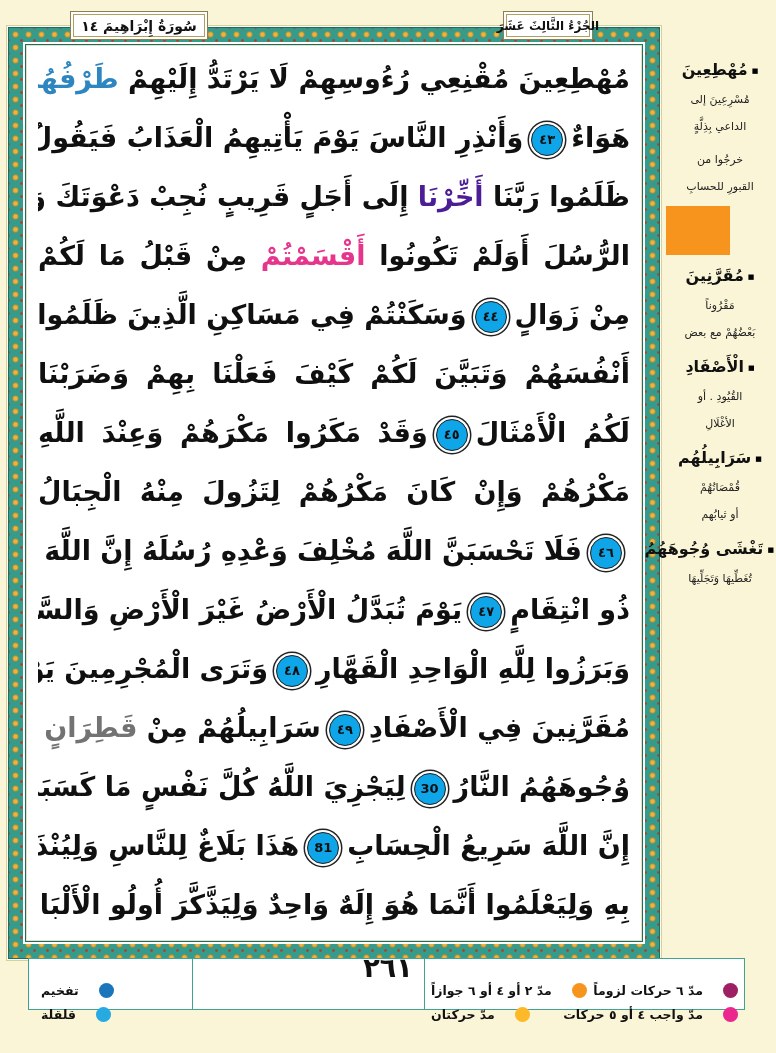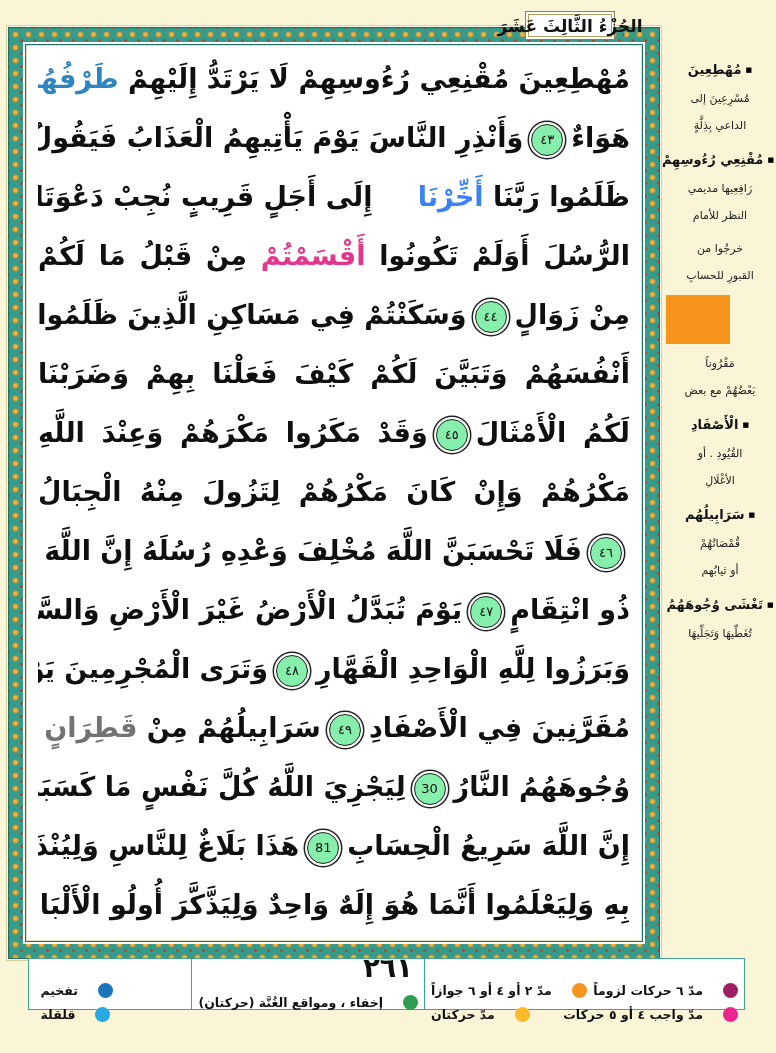--- a/index.html
+++ b/index.html
@@ -27,41 +27,41 @@
   }
   
   .hbox{
     position:absolute;top:11px;height:27px;background:#fff;z-index:5;
     border:1px solid #8a7f55;
     box-shadow:inset 0 0 0 2px #fff, inset 0 0 0 3px #b0a060;
     display:flex;align-items:center;justify-content:center;
     font-weight:bold;white-space:nowrap;
   }
   .surah-box{left:70px;width:136px;font-size:14px;}
-  .juz-box{left:525px;width:88px;font-size:17px;}
+  .juz-box{left:503px;width:88px;font-size:12px;}
   
   .qtext{position:absolute;inset:0;padding:4px 12px 0;direction:rtl;}
   .qline{
     height:59px;line-height:59px;font-size:27px;font-weight:bold;color:#101010;
     text-align:justify;text-align-last:justify;overflow:hidden;white-space:nowrap;
   }
   .qline.no-just{text-align:right;text-align-last:right;}
   .medallion{
     display:inline-flex;align-items:center;justify-content:center;
-    width:30px;height:30px;border-radius:50%;background:#86efac;
+    width:30px;height:30px;border-radius:50%;background:#0ea5e9;
     border:1.5px solid #222;box-shadow:0 0 0 2px #fff, 0 0 0 3.5px #222;
-    font-size:13px;font-weight:normal;margin:4px 8px;vertical-align:middle;line-height:normal;
+    font-size:13px;font-weight:bold;margin:4px 8px;vertical-align:middle;line-height:normal;
   }
   
   .margin-notes{
     position:absolute;right:2px;top:55px;width:108px;
     direction:rtl;text-align:center;
   }
   .note{margin-bottom:6px;}
-  .note-term{font-size:13px;font-weight:bold;line-height:30px;white-space:nowrap;}
+  .note-term{font-size:16px;font-weight:bold;line-height:30px;white-space:nowrap;}
   .note-term::before{content:"■";font-size:7px;vertical-align:2px;margin-left:4px;color:#000;}
   .note-def{font-size:11px;line-height:27px;color:#222;white-space:nowrap;}
   .orange-marker{width:64px;height:49px;margin:4px 44px 6px 0;}
   
   .legend{
     position:absolute;left:28px;top:958px;width:717px;height:52px;
     background:#fff;border:1px solid #3FA48F;display:flex;direction:rtl;
     box-sizing:border-box;
   }
   .lgroup{box-sizing:border-box;display:flex;flex-direction:column;justify-content:center;padding:2px 6px;}
@@ -81,58 +81,57 @@
 </head>
 <body>
 
 <div class="page">
 
   <div class="frame">
     <div class="frame-inner">
       <div class="qtext">
           <div class="qline"><span>مُهْطِعِينَ مُقْنِعِي رُءُوسِهِمْ لَا يَرْتَدُّ إِلَيْهِمْ </span><span style="color: rgb(46, 134, 193);">طَرْفُهُمْ</span></div>
           <div class="qline"><span>هَوَاءٌ</span><span class="medallion">٤٣</span><span>وَأَنْذِرِ النَّاسَ يَوْمَ يَأْتِيهِمُ الْعَذَابُ فَيَقُولُ الَّذِينَ</span></div>
-          <div class="qline"><span>ظَلَمُوا رَبَّنَا </span><span style="color: #3b82f6; margin-left: 36px;">أَخِّرْنَا</span><span> إِلَى أَجَلٍ قَرِيبٍ نُجِبْ دَعْوَتَكَ وَنَتَّبِعِ</span></div>
+          <div class="qline"><span>ظَلَمُوا رَبَّنَا </span><span style="color: #4c1d95;">أَخِّرْنَا</span><span> إِلَى أَجَلٍ قَرِيبٍ نُجِبْ دَعْوَتَكَ وَنَتَّبِعِ</span></div>
           <div class="qline"><span>الرُّسُلَ   أَوَلَمْ تَكُونُوا </span><span style="color: rgb(229, 53, 140);">أَقْسَمْتُمْ</span><span> مِنْ قَبْلُ مَا لَكُمْ</span></div>
           <div class="qline"><span>مِنْ زَوَالٍ</span><span class="medallion">٤٤</span><span>وَسَكَنْتُمْ فِي مَسَاكِنِ الَّذِينَ ظَلَمُوا</span></div>
           <div class="qline"><span>أَنْفُسَهُمْ وَتَبَيَّنَ لَكُمْ كَيْفَ فَعَلْنَا بِهِمْ وَضَرَبْنَا</span></div>
           <div class="qline"><span>لَكُمُ الْأَمْثَالَ</span><span class="medallion">٤٥</span><span>وَقَدْ مَكَرُوا مَكْرَهُمْ وَعِنْدَ اللَّهِ</span></div>
           <div class="qline"><span>مَكْرُهُمْ وَإِنْ كَانَ مَكْرُهُمْ لِتَزُولَ مِنْهُ الْجِبَالُ</span></div>
           <div class="qline"><span class="medallion">٤٦</span><span>فَلَا تَحْسَبَنَّ اللَّهَ مُخْلِفَ وَعْدِهِ رُسُلَهُ   إِنَّ اللَّهَ عَزِيزٌ</span></div>
           <div class="qline"><span>ذُو انْتِقَامٍ</span><span class="medallion">٤٧</span><span>يَوْمَ تُبَدَّلُ الْأَرْضُ غَيْرَ الْأَرْضِ وَالسَّمَاوَاتُ</span></div>
           <div class="qline"><span>وَبَرَزُوا لِلَّهِ الْوَاحِدِ الْقَهَّارِ</span><span class="medallion">٤٨</span><span>وَتَرَى الْمُجْرِمِينَ يَوْمَئِذٍ</span></div>
           <div class="qline"><span>مُقَرَّنِينَ فِي الْأَصْفَادِ</span><span class="medallion">٤٩</span><span>سَرَابِيلُهُمْ مِنْ </span><span style="color: #737373;">قَطِرَانٍ</span><span> وَتَغْشَى</span></div>
           <div class="qline"><span>وُجُوهَهُمُ النَّارُ</span><span class="medallion">30</span><span>لِيَجْزِيَ اللَّهُ كُلَّ نَفْسٍ مَا كَسَبَتْ</span></div>
           <div class="qline"><span>إِنَّ اللَّهَ سَرِيعُ الْحِسَابِ</span><span class="medallion">81</span><span>هَذَا بَلَاغٌ لِلنَّاسِ وَلِيُنْذَرُوا</span></div>
           <div class="qline no-just"><span>بِهِ وَلِيَعْلَمُوا أَنَّمَا هُوَ إِلَهٌ وَاحِدٌ وَلِيَذَّكَّرَ أُولُو الْأَلْبَابِ</span></div>
         </div>
     </div>
   </div>
 
+  <div class="hbox surah-box">
+    <span>سُورَةُ إِبْرَاهِيمَ ١٤</span>
+  </div>
   <div class="hbox juz-box">
     <span>الجُزْءُ الثَّالِثَ عَشَرَ</span>
   </div>
 
   <div class="margin-notes">
       <div class="note">
         <div class="note-term">مُهْطِعِينَ</div>
         <div class="note-def">مُسْرِعِينَ إلى</div>
         <div class="note-def">الداعي بِذِلَّةٍ</div>
       </div>
       <div class="note">
-        <div class="note-term">مُقْنِعِي رُءُوسِهِمْ</div>
-        <div class="note-def">رَافِعِيها مديمي</div>
-        <div class="note-def">النظر للأمام</div>
-      </div>
-      <div class="note">
         <div class="note-def">خرجُوا من</div>
         <div class="note-def">القبورِ للحسابِ</div>
       </div>
       <div class="orange-marker" style="background: rgb(247, 148, 29);"></div>
       <div class="note">
+        <div class="note-term">مُقَرَّنِينَ</div>
         <div class="note-def">مَقْرُوناً</div>
         <div class="note-def">بَعْضُهُمْ مع بعض</div>
       </div>
       <div class="note">
         <div class="note-term">الْأَصْفَادِ</div>
         <div class="note-def">القُيُودِ . أو</div>
         <div class="note-def">الأغْلَالِ</div>
       </div>
       <div class="note">
         <div class="note-term">سَرَابِيلُهُم</div>
@@ -162,26 +161,20 @@
             <span class="ldot" style="background: rgb(236, 38, 143);"></span>
             <span class="llabel">مدّ واجب ٤ أو ٥ حركات</span>
           </div>
           <div class="litem">
             <span class="ldot" style="background: rgb(253, 185, 39);"></span>
             <span class="llabel">مدّ حركتان</span>
           </div>
         </div>
       </div>
       <div class="lgroup" style="flex: 0 0 232px;">
-        <div class="lrow single">
-          <div class="litem">
-            <span class="ldot" style="background: rgb(46, 158, 79);"></span>
-            <span class="llabel">إخفاء ، ومواقع الغُنَّة (حركتان)</span>
-          </div>
-        </div>
       </div>
       <div class="lgroup align-end" style="flex: 0 0 157px;">
         <div class="lrow single">
           <div class="litem">
             <span class="ldot" style="background: rgb(27, 117, 187);"></span>
             <span class="llabel">تفخيم</span>
           </div>
         </div>
         <div class="lrow single">
           <div class="litem">

